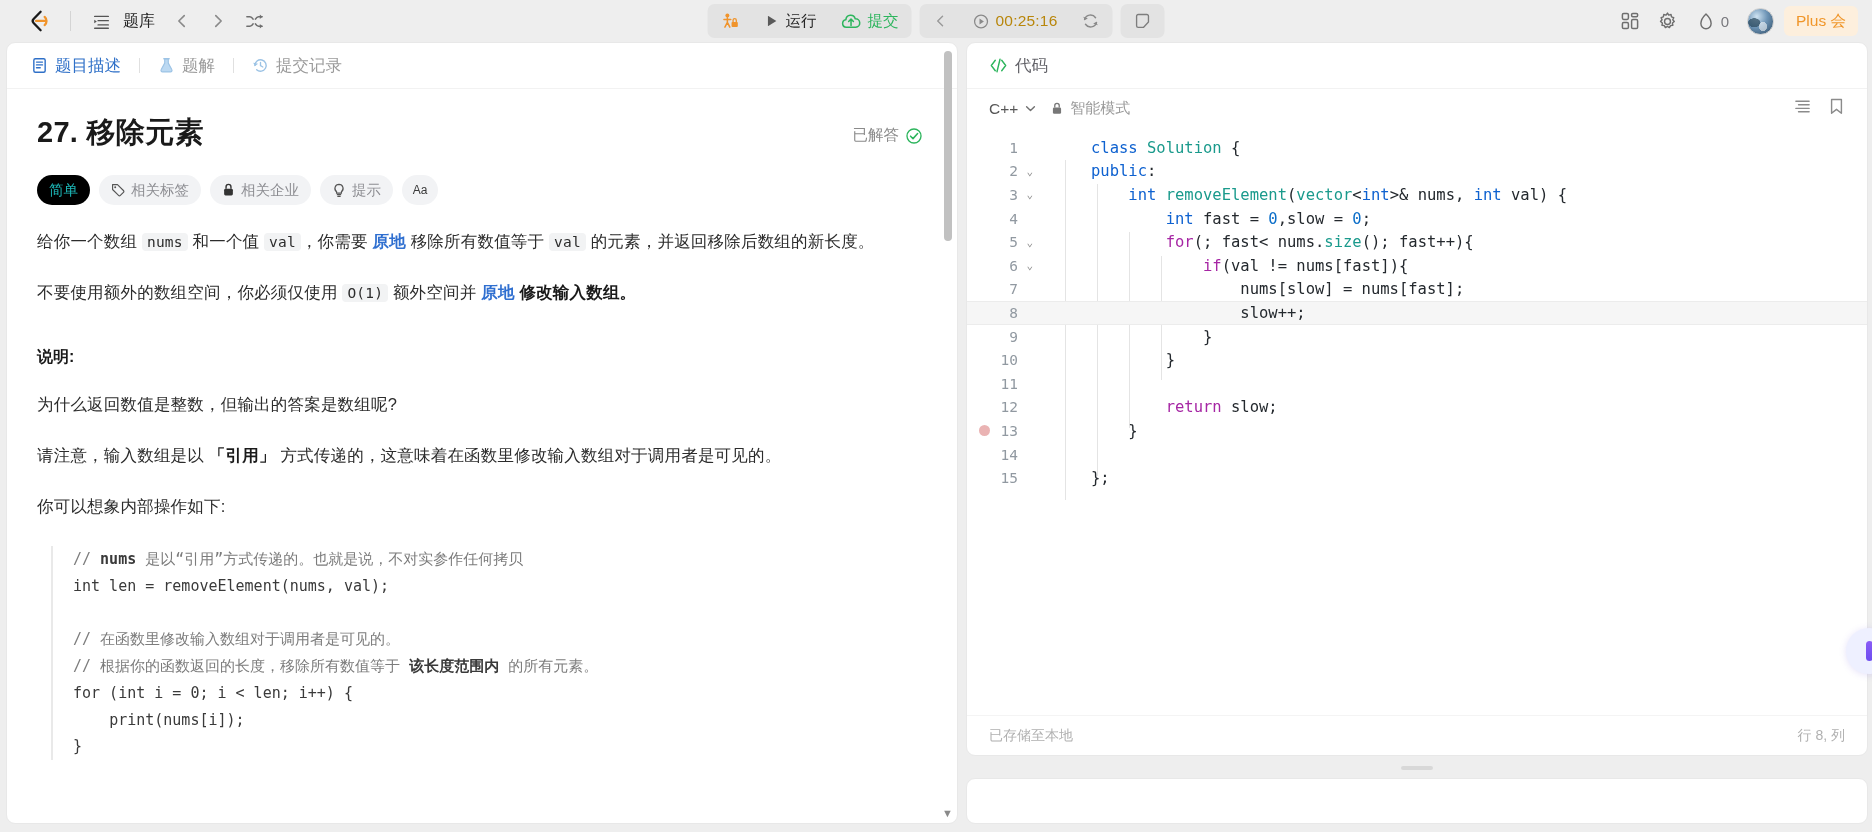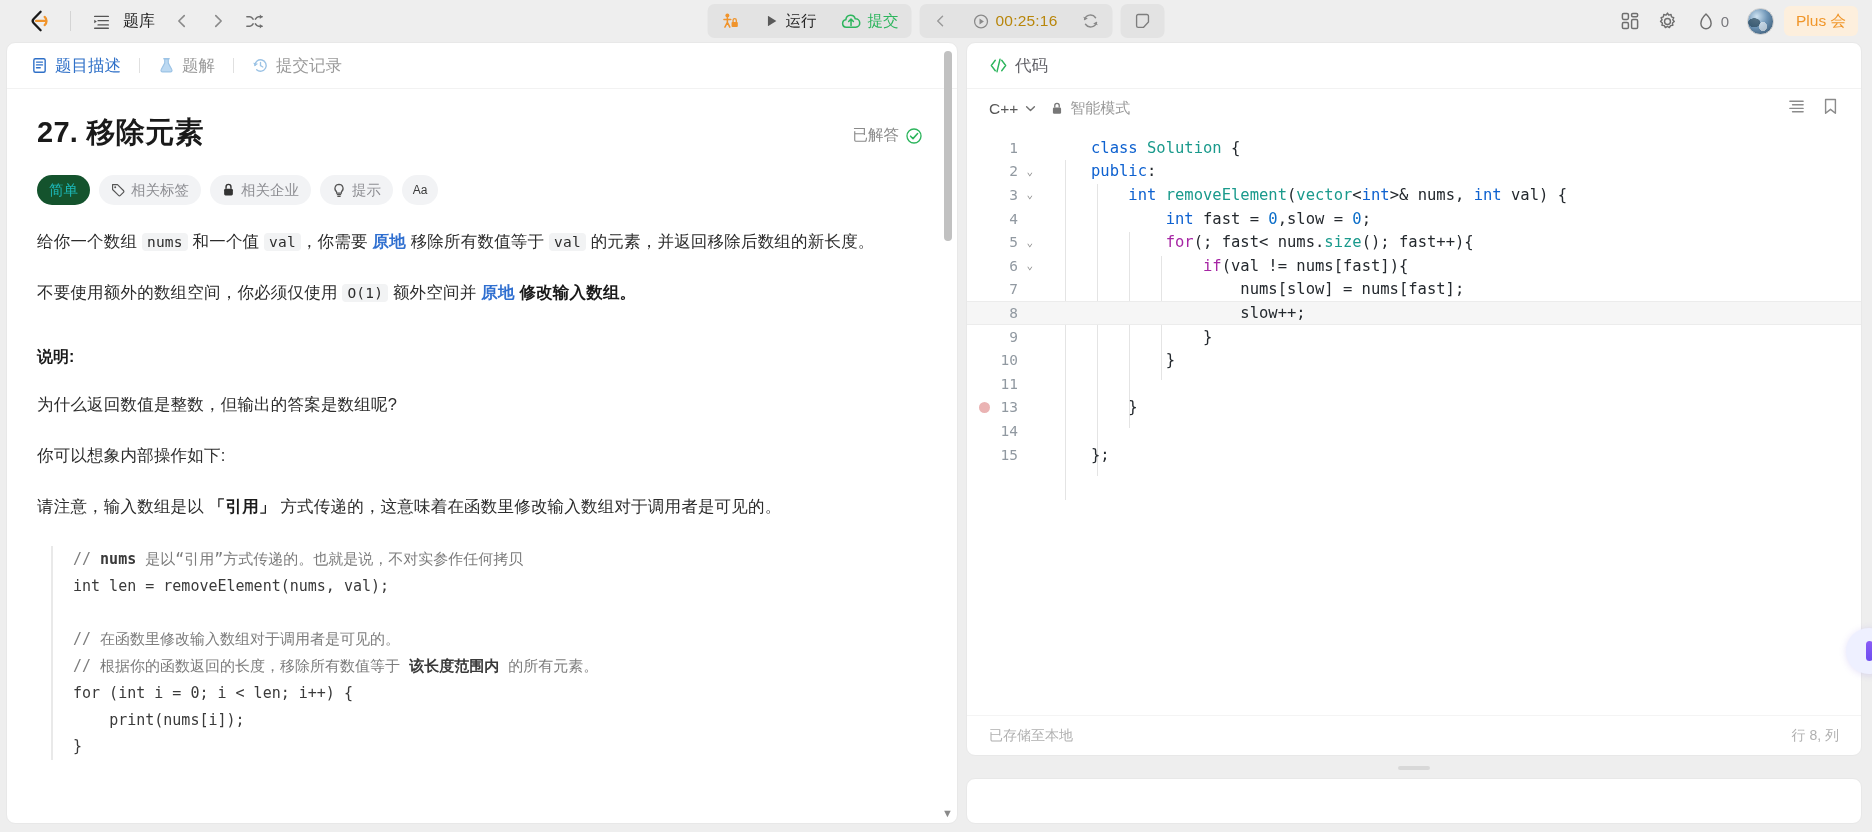--- a/index.html
+++ b/index.html
@@ -77,21 +77,21 @@
   .plus-btn {
     height: 30px; display: flex; align-items: center; gap: 3px;
     padding: 0 12px; border-radius: 6px; background: #fdefdd;
     color: #f0962a; font-size: 15.5px; cursor: pointer; white-space: nowrap;
   }
 
   
   .workspace {
     display: flex; gap: 8px;
     height: calc(832px - 42px);
-    padding: 0 10px 8px 6px;
+    padding: 0 4px 8px 6px;
   }
   .panel {
     background: #ffffff; border-radius: 9px;
     border: 1px solid #e8e8e8;
     display: flex; flex-direction: column; overflow: hidden;
   }
   .left-panel { width: 952px; flex: none; position: relative; }
   .right-col { flex: 1; display: flex; flex-direction: column; gap: 8px; min-width: 0; }
   .right-panel { flex: 1; min-height: 0; }
   .right-bottom { height: 46px; flex: none; }
@@ -124,21 +124,21 @@
   .solved {
     margin-left: auto; display: flex; align-items: center; gap: 6px;
     color: #8b8b8b; font-size: 15.5px; padding-top: 12px;
   }
   .pillrow { display: flex; align-items: center; gap: 9px; margin-top: 22px; }
   .pill {
     height: 30px; display: flex; align-items: center; gap: 6px;
     padding: 0 12px; border-radius: 999px; background: #f2f3f5;
     font-size: 14.5px; color: #3c3c4390; cursor: pointer; white-space: nowrap;
   }
-  .pill.easy { color: #1cb8b8; background: #14532d; }
+  .pill.easy { color: #1cb8b8; background: #000000; }
   .pill.square { width: 36px; justify-content: center; padding: 0; }
 
   .para {
     font-size: 16.5px; color: #2c2c2c; line-height: 1.75;
     margin-top: 22px; letter-spacing: .2px;
   }
   .ilcode {
     font-family: "DejaVu Sans Mono", "Liberation Mono", monospace;
     background: #f2f3f4; color: #2c2c2c; border-radius: 4px;
     padding: 1px 5px; font-size: 14.5px;
@@ -453,25 +453,25 @@
 
         <div class="para">
           <span>不要使用额外的数组空间，你必须仅使用 </span><span class="ilcode">O(1)</span><span> 额外空间并 </span><span class="blue">原地</span><span class="bold"> 修改输入数组。</span>
         </div>
 
 
         <div class="sec-title">说明:</div>
 
         <div class="para">为什么返回数值是整数，但输出的答案是数组呢?</div>
 
-        <div class="para">你可以想象内部操作如下:</div>
-
         <div class="para">
           <span>请注意，输入数组是以 </span><span class="bold">「引用」</span><span> 方式传递的，这意味着在函数里修改输入数组对于调用者是可见的。</span>
         </div>
+
+        <div class="para">你可以想象内部操作如下:</div>
 
         <div class="codeblock"><span class="cmt">// </span><b>nums</b><span class="cmt"> 是以“引用”方式传递的。也就是说，不对实参作任何拷贝</span>
 <span>int len = removeElement(nums, val);</span>
 
 <span class="cmt">// 在函数里修改输入数组对于调用者是可见的。</span>
 <span class="cmt">// 根据你的函数返回的长度，移除所有数值等于 </span><b>该长度范围内</b><span class="cmt"> 的所有元素。</span>
 <span>for (int i = 0; i &lt; len; i++) {</span>
 <span>    print(nums[i]);</span>
 <span>}</span></div>
 
@@ -601,20 +601,27 @@
                 <div class="ecode"><span class="k-plain">        }</span></div>
               </div>
               <div class="eline">
                 <div class="gutter">
                   <span>11</span>
                   <span class="fold"></span>
                 </div>
                 <div class="ecode"></div>
               </div>
               <div class="eline">
+                <div class="gutter">
+                  <span>12</span>
+                  <span class="fold"></span>
+                </div>
+                <div class="ecode"><span class="k-plain">        </span><span class="k-purple">return</span><span class="k-plain"> slow;</span></div>
+              </div>
+              <div class="eline">
                 <div class="bp"></div>
                 <div class="gutter">
                   <span>13</span>
                   <span class="fold"></span>
                 </div>
                 <div class="ecode"><span class="k-plain">    }</span></div>
               </div>
               <div class="eline">
                 <div class="gutter">
                   <span>14</span>

